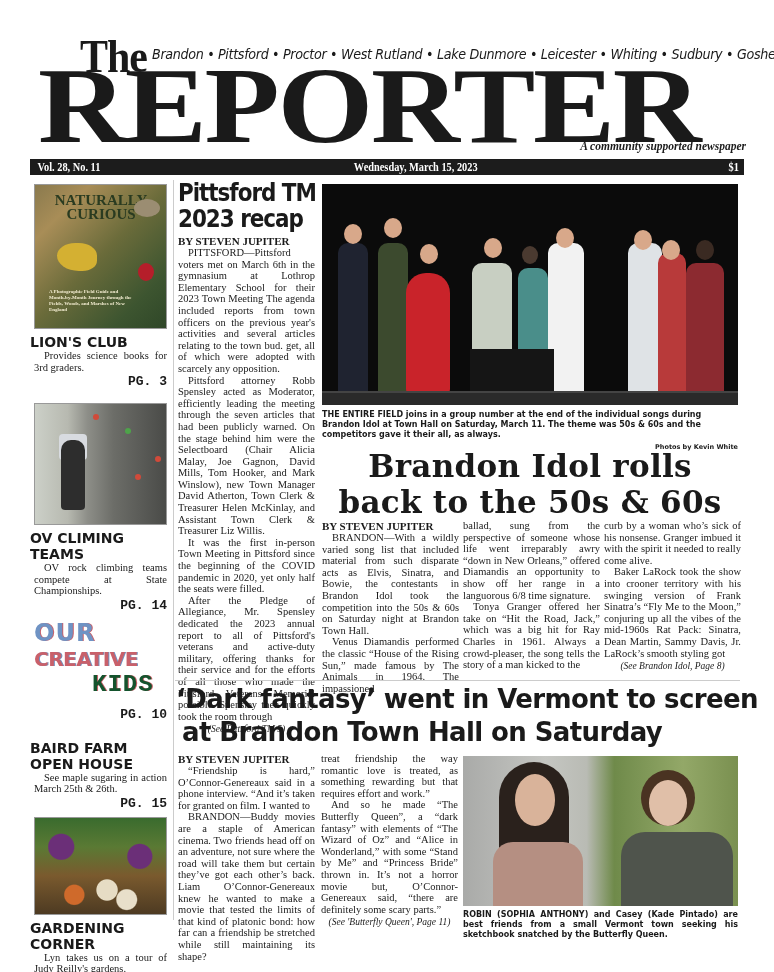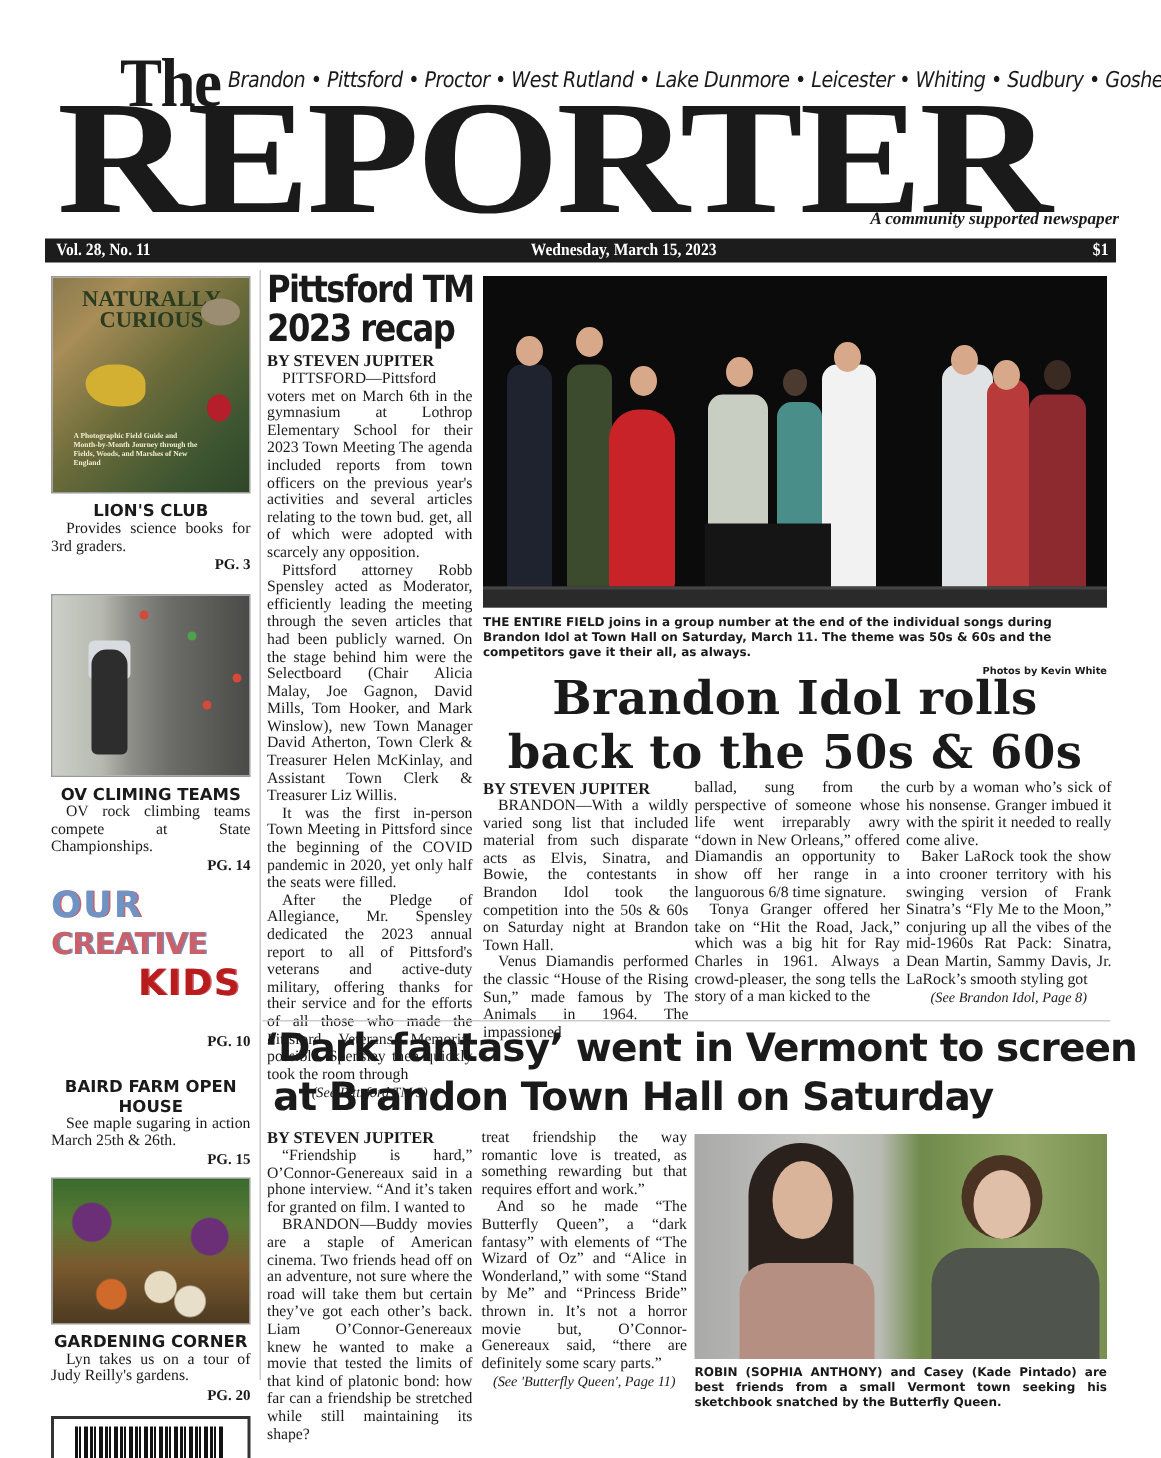--- a/index.html
+++ b/index.html
@@ -14,23 +14,23 @@
   .mh-towns { left: 152px; top: 46px; font-family: "DejaVu Sans", sans-serif; font-size: 14.5px; font-style: italic; letter-spacing: -0.4px; transform: scaleX(0.88); transform-origin: left; white-space: nowrap; }
   .mh-reporter { left: 38px; top: 56px; font-family: "Liberation Serif", serif; font-weight: bold; font-size: 108px; line-height: 100px; letter-spacing: -2px; transform: scaleX(1.14); transform-origin: left; white-space: nowrap; }
   .mh-tagline { right: 28px; top: 140px; font-family: "Liberation Serif", serif; font-weight: bold; font-style: italic; font-size: 11.5px; }
   .datebar { left: 30px; top: 159px; width: 714px; height: 16px; background: #1c1c1c; color: #fff; font-family: "Liberation Serif", serif; font-weight: bold; font-size: 11.5px; display: flex; justify-content: space-between; align-items: center; padding: 0 4px; }
   .datebar span { transform: scaleX(0.9); }
 
   
   .sidebar { left: 30px; top: 178px; width: 141px; }
   .vrule { left: 173px; top: 180px; width: 1px; height: 740px; background: #ccc; }
   .teaser-img { width: 133px; margin-left: 4px; border: 1px solid #999; position: relative; overflow: hidden; }
-  .teaser-head { font-family: "DejaVu Sans", sans-serif; font-weight: bold; font-size: 11px; text-align: center; margin-top: 5px; letter-spacing: 0; }
+  .teaser-head { font-family: "DejaVu Sans", sans-serif; font-weight: bold; font-size: 14px; margin-top: 5px; letter-spacing: 0; }
   .teaser-text { font-size: 10.5px; line-height: 11.5px; text-align: justify; text-indent: 10px; padding: 0 4px; }
-  .teaser-pg { font-family: Liberation Serif, serif; font-weight: bold; font-size: 10px; text-align: right; padding-right: 4px; margin-top: 1px; }
+  .teaser-pg { font-family: Liberation Mono, monospace; font-weight: bold; font-size: 13px; text-align: right; padding-right: 4px; margin-top: 1px; }
 
   
   .book { height: 145px; background: linear-gradient(135deg,#8a7a4e 0%,#a88d57 20%,#6a6b3a 50%,#3d5530 80%,#2f4728 100%); }
   .book .t1 { position: absolute; left: 16px; top: 8px; width: 100px; text-align: center; font-family: "Liberation Serif", serif; font-weight: bold; font-size: 15px; color: #2a3b20; line-height: 14px; }
   .book .bird { position: absolute; left: 22px; top: 58px; width: 40px; height: 28px; background: #d4b032; border-radius: 50% 50% 40% 60%; }
   .book .berry { position: absolute; right: 12px; top: 78px; width: 16px; height: 18px; background: #b51e2a; border-radius: 50%; }
   .book .moth { position: absolute; right: 6px; top: 14px; width: 26px; height: 18px; background: #9b8d72; border-radius: 50%; }
   .book .sub { position: absolute; left: 14px; top: 104px; width: 86px; font-size: 5px; line-height: 6px; color: #f2ecd0; font-weight: bold; }
 
   
@@ -125,23 +125,23 @@
     </div>
     <div class="teaser-head">OV CLIMING TEAMS</div>
     <div class="teaser-text">OV rock climbing teams compete at State Championships.</div>
     <div class="teaser-pg">PG. 14</div>
   </div>
 
   <div class="teaser" style="margin-top:6px;">
     <div class="kids">
       <span style="left:0;top:2px;color:#6f93c4;text-shadow:1px 0 #c9606a;">OUR</span>
       <span style="left:0;top:28px;color:#c9606a;font-size:20px;letter-spacing:-0.5px;text-shadow:1px 0 #6f93c4;">CREATIVE</span>
-      <span style="left:58px;top:54px;color:#b91c1c;text-shadow:1px 0 #c9606a;">KIDS</span>
-    </div>
-    <div class="teaser-pg" style="margin-top:16px;">PG. 10</div>
+      <span style="left:58px;top:54px;color:#14532d;text-shadow:1px 0 #c9606a;font-family:Liberation Mono, monospace;">KIDS</span>
+    </div>
+    <div class="teaser-pg" style="margin-top:4px;">PG. 10</div>
   </div>
 
   <div class="teaser" style="margin-top:18px;">
     <div class="teaser-head">BAIRD FARM OPEN HOUSE</div>
     <div class="teaser-text">See maple sugaring in action March 25th &amp; 26th.</div>
     <div class="teaser-pg">PG. 15</div>
   </div>
 
   <div class="teaser" style="margin-top:6px;">
     <div class="teaser-img garden"></div>

